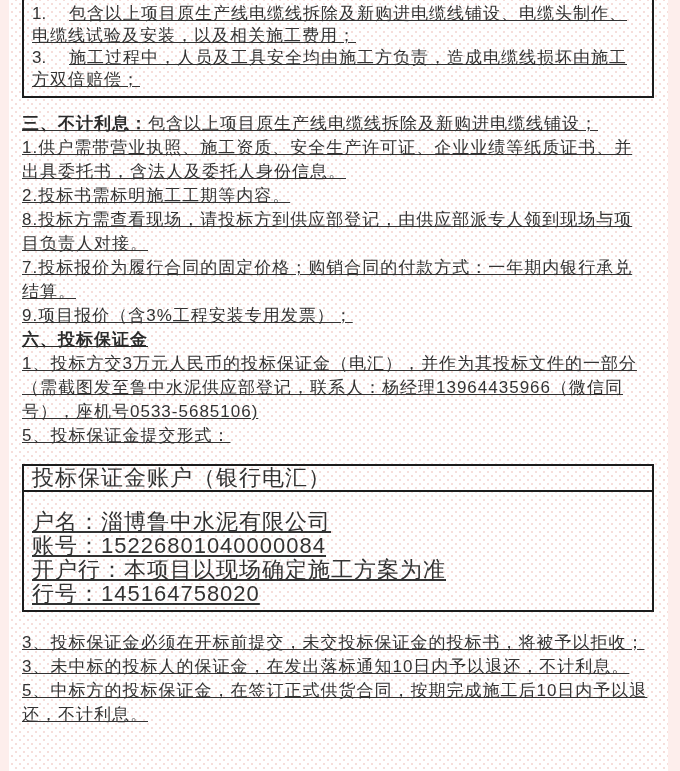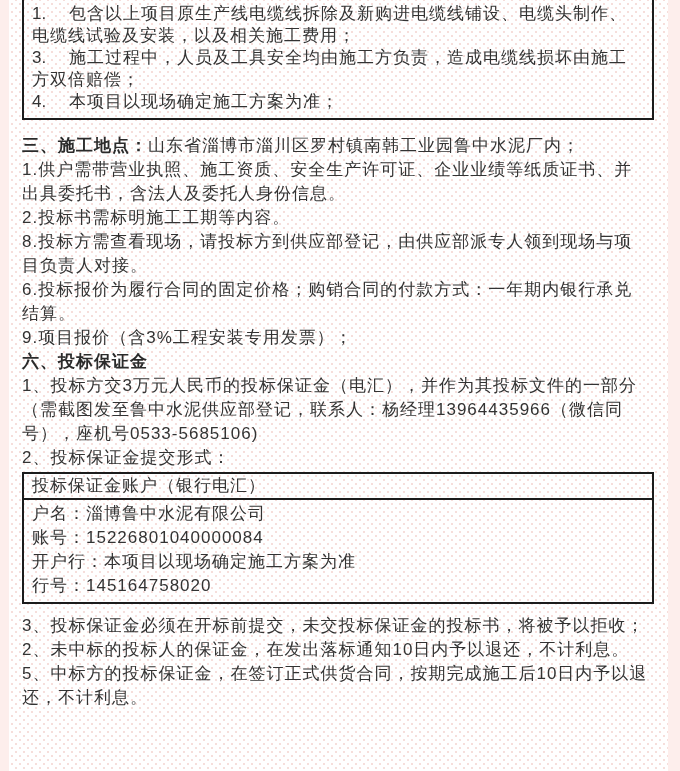--- a/index.html
+++ b/index.html
@@ -14,90 +14,89 @@
     background-image:
       radial-gradient(#f6dedb 1px, transparent 1.4px),
       radial-gradient(#f6dedb 1px, transparent 1.4px);
     background-size:8px 8px;
     background-position:0 0,4px 4px;
   }
   .edge-strip{position:absolute;top:0;height:771px;background:#fdeeec;z-index:2;}
   .edge-left{left:0;width:9px;}
   .edge-right{right:0;width:12px;}
   .content{position:absolute;left:22px;top:0;width:632px;z-index:1;}
-  p{margin:0;white-space:pre-wrap;}
+  p{margin:0;white-space:pre-wrap;text-decoration:underline;}
   
   .terms-table{
     border:2px solid #1c1c1c;border-top:none;
     padding:3px 8px 5px 8px;
     font-size:17px;letter-spacing:1px;line-height:22px;
   }
   .terms-table p{line-height:22px;}
   .num{display:inline-block;width:37px;letter-spacing:0;}
   
   .sections{margin-top:14px;font-size:17px;letter-spacing:1px;line-height:24px;}
   .bold{font-weight:bold;color:#2b2b2b;}
   
   .account-table{
-    border:2px solid #1c1c1c;margin-top:2px;
-    font-size:17px;letter-spacing:1px;
+    border:2px solid #1c1c1c;margin-top:16px;
+    font-size:22px;letter-spacing:1px;
   }
   .account-table .hdr{
     border-bottom:2px solid #1c1c1c;
     padding:1px 8px;line-height:22px;
   }
-  .account-table .body{padding:2px 8px 4px 8px;}
+  .account-table .body{padding:18px 8px 4px 8px;}
   .account-table .body p{line-height:24px;}
-  .after-table{margin-top:10px;}
+  .after-table{margin-top:19px;}
 </style>
 </head>
 <body>
 
 <div class="page">
   <div class="edge-strip edge-left"></div>
   <div class="edge-strip edge-right"></div>
 
   <div class="content">
 
     <div class="terms-table">
       <p><span class="num">1.</span><span>包含以上项目原生产线电缆线拆除及新购进电缆线铺设、电缆头制作、
 电缆线试验及安装，以及相关施工费用；</span></p>
       <p><span class="num">3.</span><span>施工过程中，人员及工具安全均由施工方负责，造成电缆线损坏由施工
 方双倍赔偿；</span></p>
-      <p><span class="num">4.</span><span>本项目以现场确定施工方案为准；</span></p>
     </div>
 
     <div class="sections">
-      <p><span class="bold">三、施工地点：</span><span>山东省淄博市淄川区罗村镇南韩工业园鲁中水泥厂内；</span></p>
+      <p><span class="bold">三、不计利息：</span><span>包含以上项目原生产线电缆线拆除及新购进电缆线铺设；</span></p>
 
       <p>1.供户需带营业执照、施工资质、安全生产许可证、企业业绩等纸质证书、并
 出具委托书，含法人及委托人身份信息。</p>
       <p>2.投标书需标明施工工期等内容。</p>
       <p>8.投标方需查看现场，请投标方到供应部登记，由供应部派专人领到现场与项
 目负责人对接。</p>
-      <p>6.投标报价为履行合同的固定价格；购销合同的付款方式：一年期内银行承兑
+      <p>7.投标报价为履行合同的固定价格；购销合同的付款方式：一年期内银行承兑
 结算。</p>
       <p>9.项目报价（含3%工程安装专用发票）；</p>
 
       <p class="bold">六、投标保证金</p>
       <p>1、投标方交3万元人民币的投标保证金（电汇），并作为其投标文件的一部分
 （需截图发至鲁中水泥供应部登记，联系人：杨经理13964435966（微信同
 号），座机号0533-5685106)</p>
-      <p>2、投标保证金提交形式：</p>
+      <p>5、投标保证金提交形式：</p>
 
       <div class="account-table">
         <div class="hdr">投标保证金账户（银行电汇）</div>
         <div class="body">
           <p>户名：淄博鲁中水泥有限公司</p>
           <p>账号：15226801040000084</p>
           <p>开户行：本项目以现场确定施工方案为准</p>
           <p>行号：145164758020</p>
         </div>
       </div>
 
       <p class="after-table">3、投标保证金必须在开标前提交，未交投标保证金的投标书，将被予以拒收；</p>
-      <p>2、未中标的投标人的保证金，在发出落标通知10日内予以退还，不计利息。</p>
+      <p>3、未中标的投标人的保证金，在发出落标通知10日内予以退还，不计利息。</p>
       <p>5、中标方的投标保证金，在签订正式供货合同，按期完成施工后10日内予以退
 还，不计利息。</p>
     </div>
 
   </div>
 </div>
 
 </body></html>

